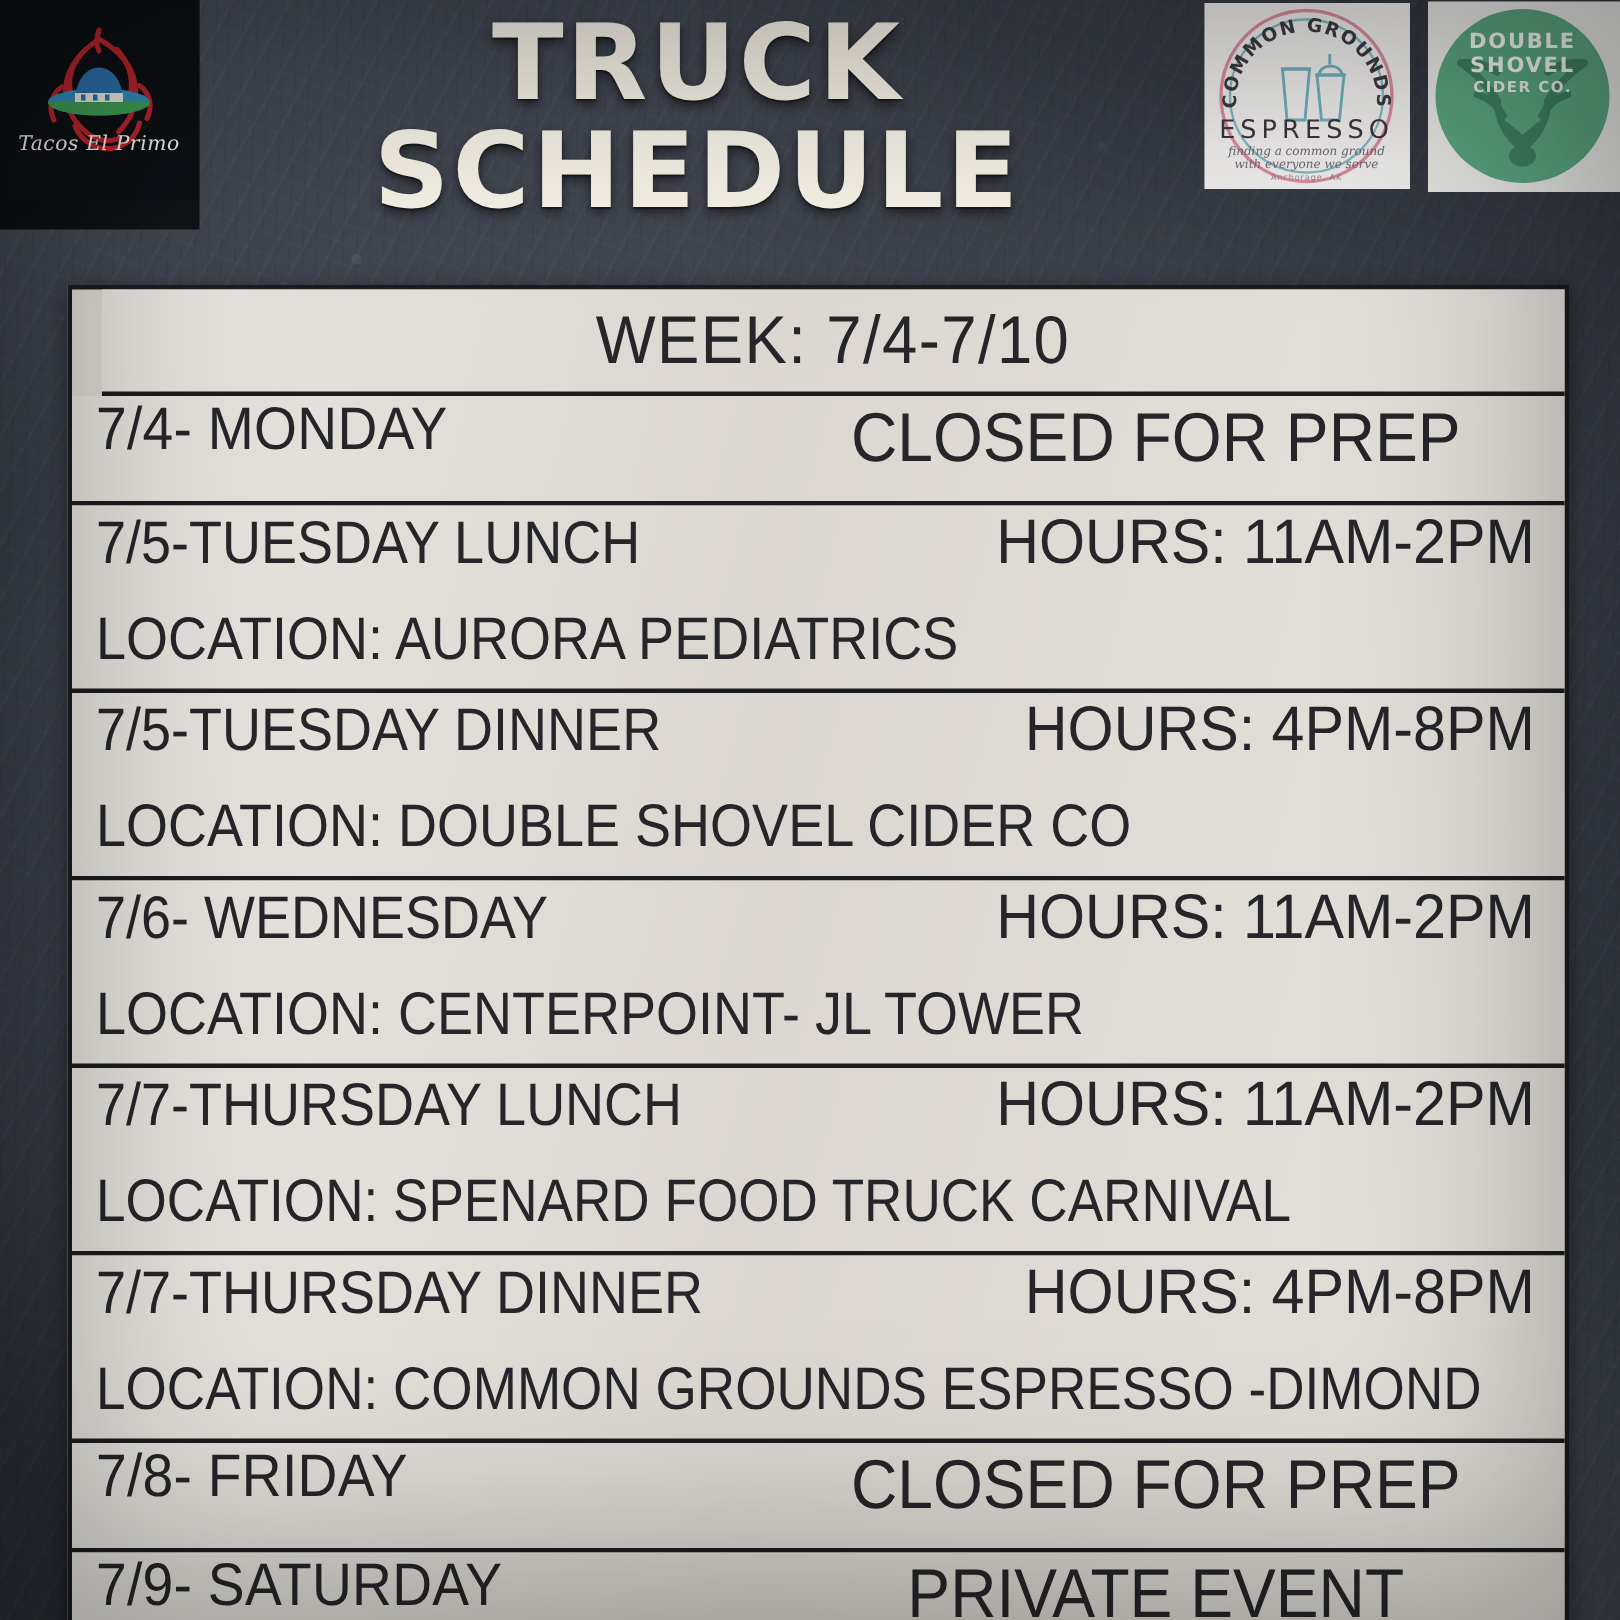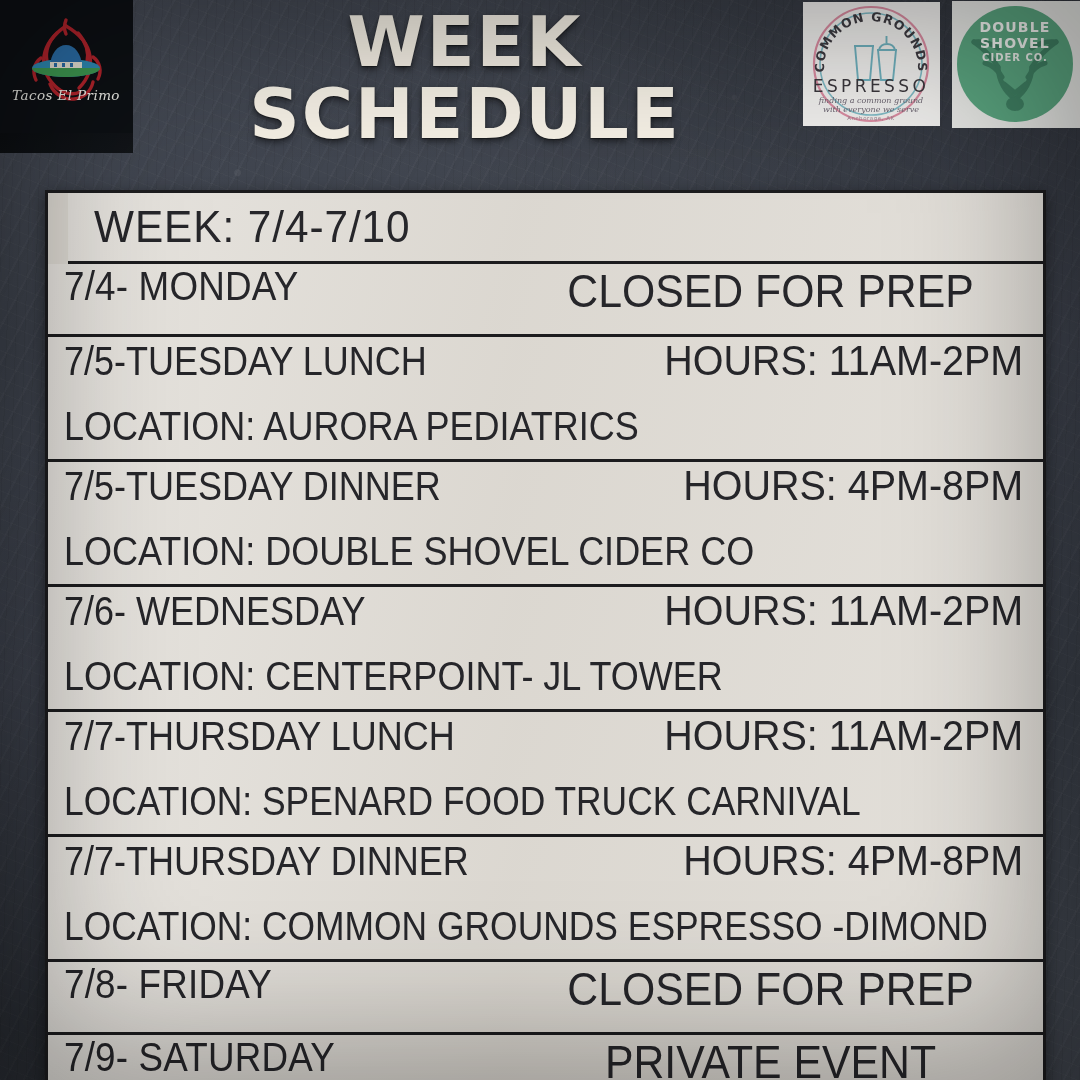--- a/index.html
+++ b/index.html
@@ -80,21 +80,21 @@
     border-bottom:3px solid #1c1c1e;
     padding:0 16px;
     background:
       linear-gradient(105deg, rgba(255,255,255,.28) 0%, rgba(0,0,0,.012) 46%, rgba(255,255,255,.16) 100%),
       #dedad3;
   }
   .row:last-child{border-bottom:none;}
 
   
   .row-week{
-    height:68px;display:flex;align-items:center;margin-left:20px;
+    height:68px;display:flex;align-items:center;justify-content:center;margin-left:20px;
   }
   .week-txt{
     font-size:45px;font-weight:400;letter-spacing:1px;
     transform:scaleX(.94);transform-origin:center;
     white-space:nowrap;
   }
 
   
   .row-simple{
     height:70px;display:flex;align-items:flex-start;
@@ -207,21 +207,21 @@
         <path d="M52 83 L63 92 L74 83"></path>
       </g>
       <ellipse cx="63" cy="103" rx="9" ry="7" fill="#3f7f62"></ellipse>
       <text x="63" y="31" text-anchor="middle" font-family="DejaVu Sans, sans-serif" font-size="14" font-weight="bold" fill="#f2f4f1" letter-spacing="1.2">DOUBLE</text>
       <text x="63" y="47" text-anchor="middle" font-family="DejaVu Sans, sans-serif" font-size="14" font-weight="bold" fill="#f2f4f1" letter-spacing="1.2">SHOVEL</text>
       <text x="63" y="60" text-anchor="middle" font-family="DejaVu Sans, sans-serif" font-size="10" font-weight="bold" fill="#e9ece8" letter-spacing="1">CIDER CO.</text>
     </svg>
   </div>
 
   <div class="title">
-    <span class="l1">WEEK</span>
+    <span class="l1">TRUCK</span>
     <span class="l2">SCHEDULE</span>
   </div>
 
   <div class="panel">
 
     <div class="row row-week">
       <span class="week-txt">WEEK: 7/4-7/10</span>
     </div>
 
     <div class="row row-simple">

